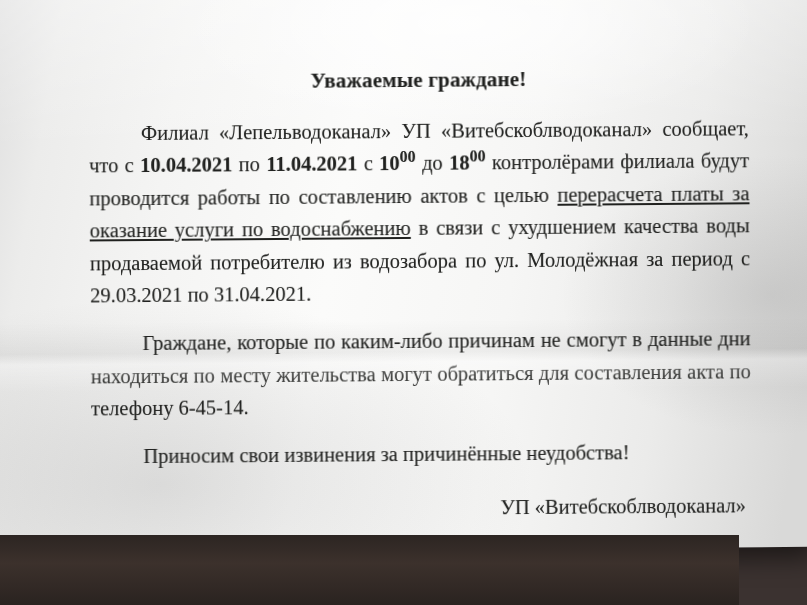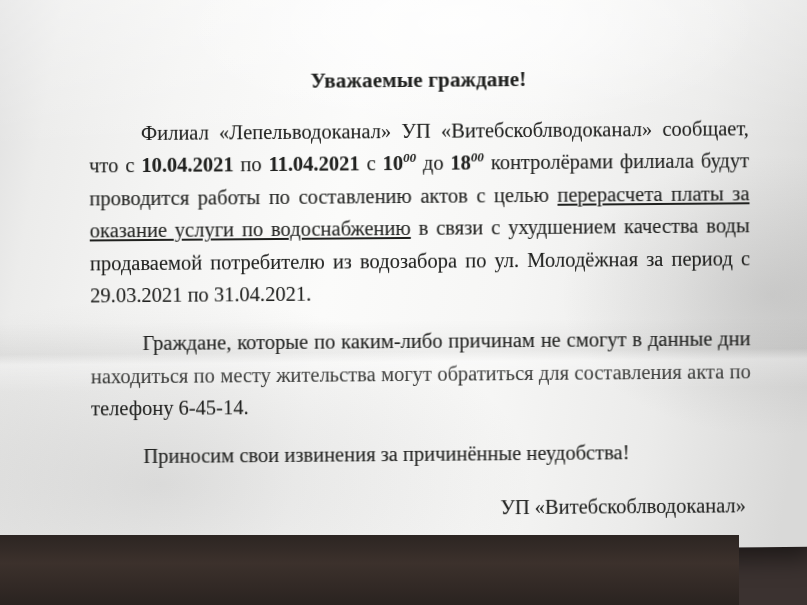--- a/index.html
+++ b/index.html
@@ -86,24 +86,23 @@
   }
 
   .bold {
     font-weight: bold;
   }
   .uline {
     text-decoration: underline;
     text-underline-offset: 2px;
   }
   .sup {
-    font-size: 13px;
+    font-size: 16px;
     vertical-align: super;
     line-height: 0;
-    font-style: italic;
   }
 
   .signature {
     margin-top: 26px;
     text-align: right;
     font-size: 20.5px;
     padding-right: 6px;
   }
 
   

